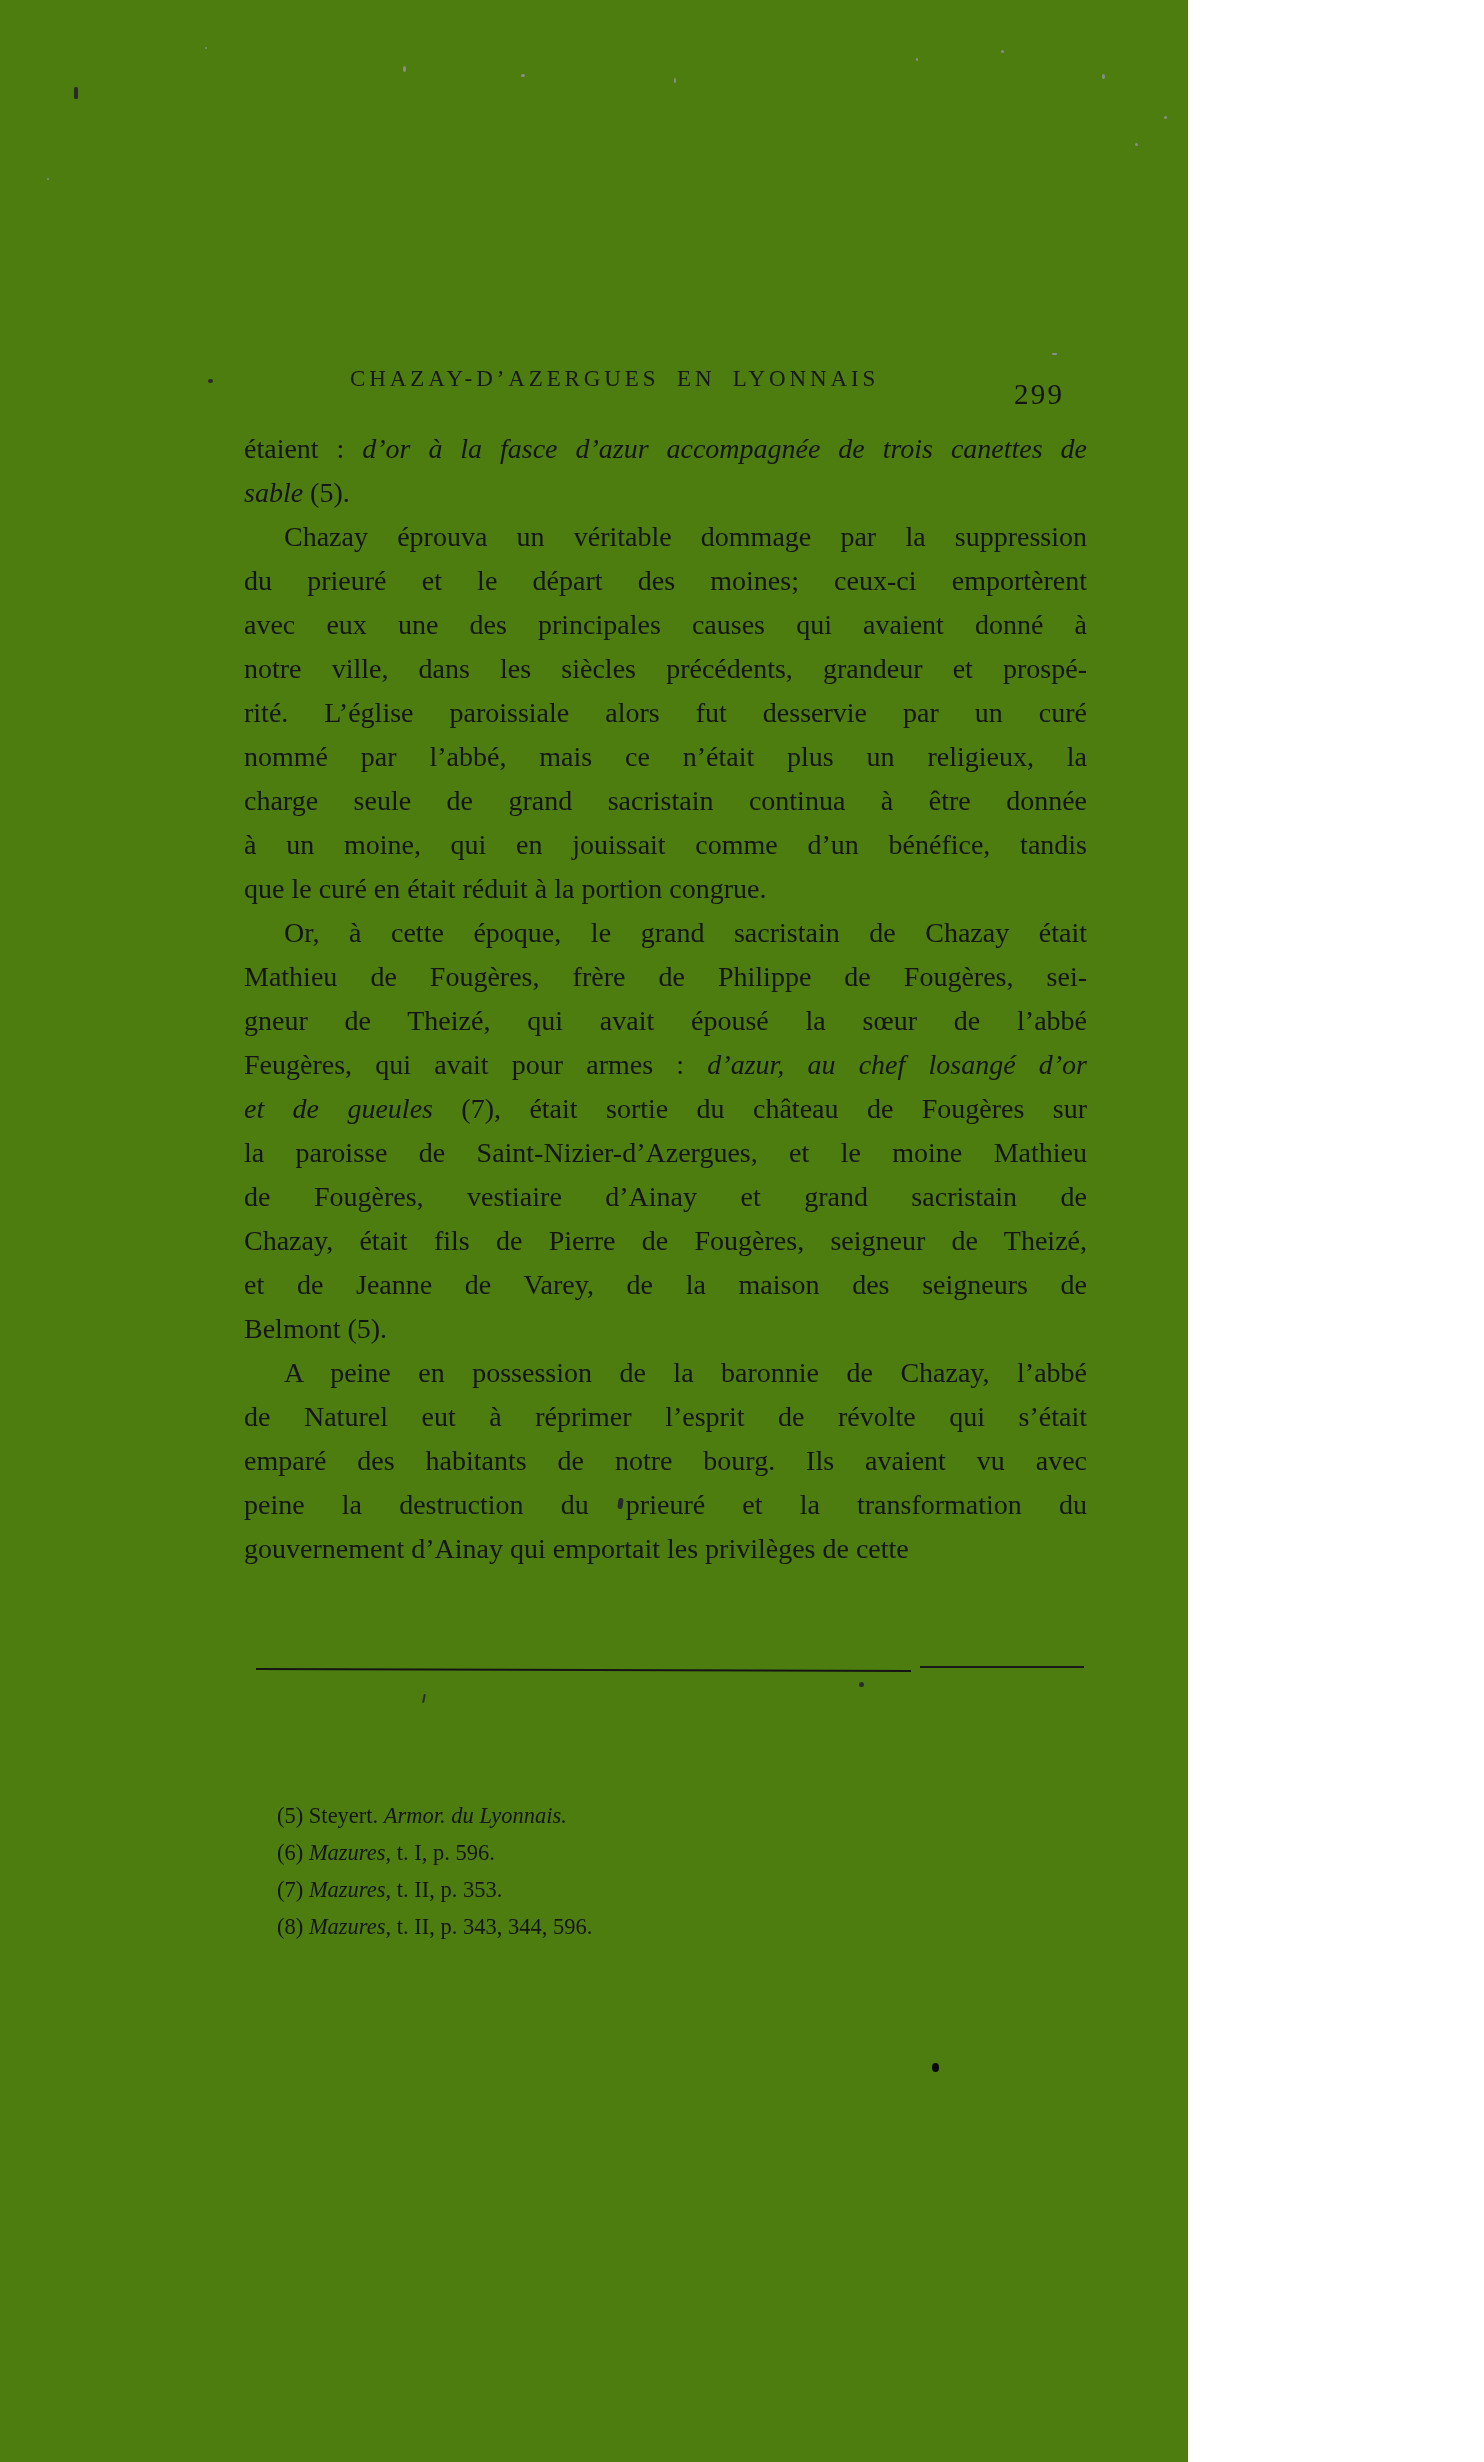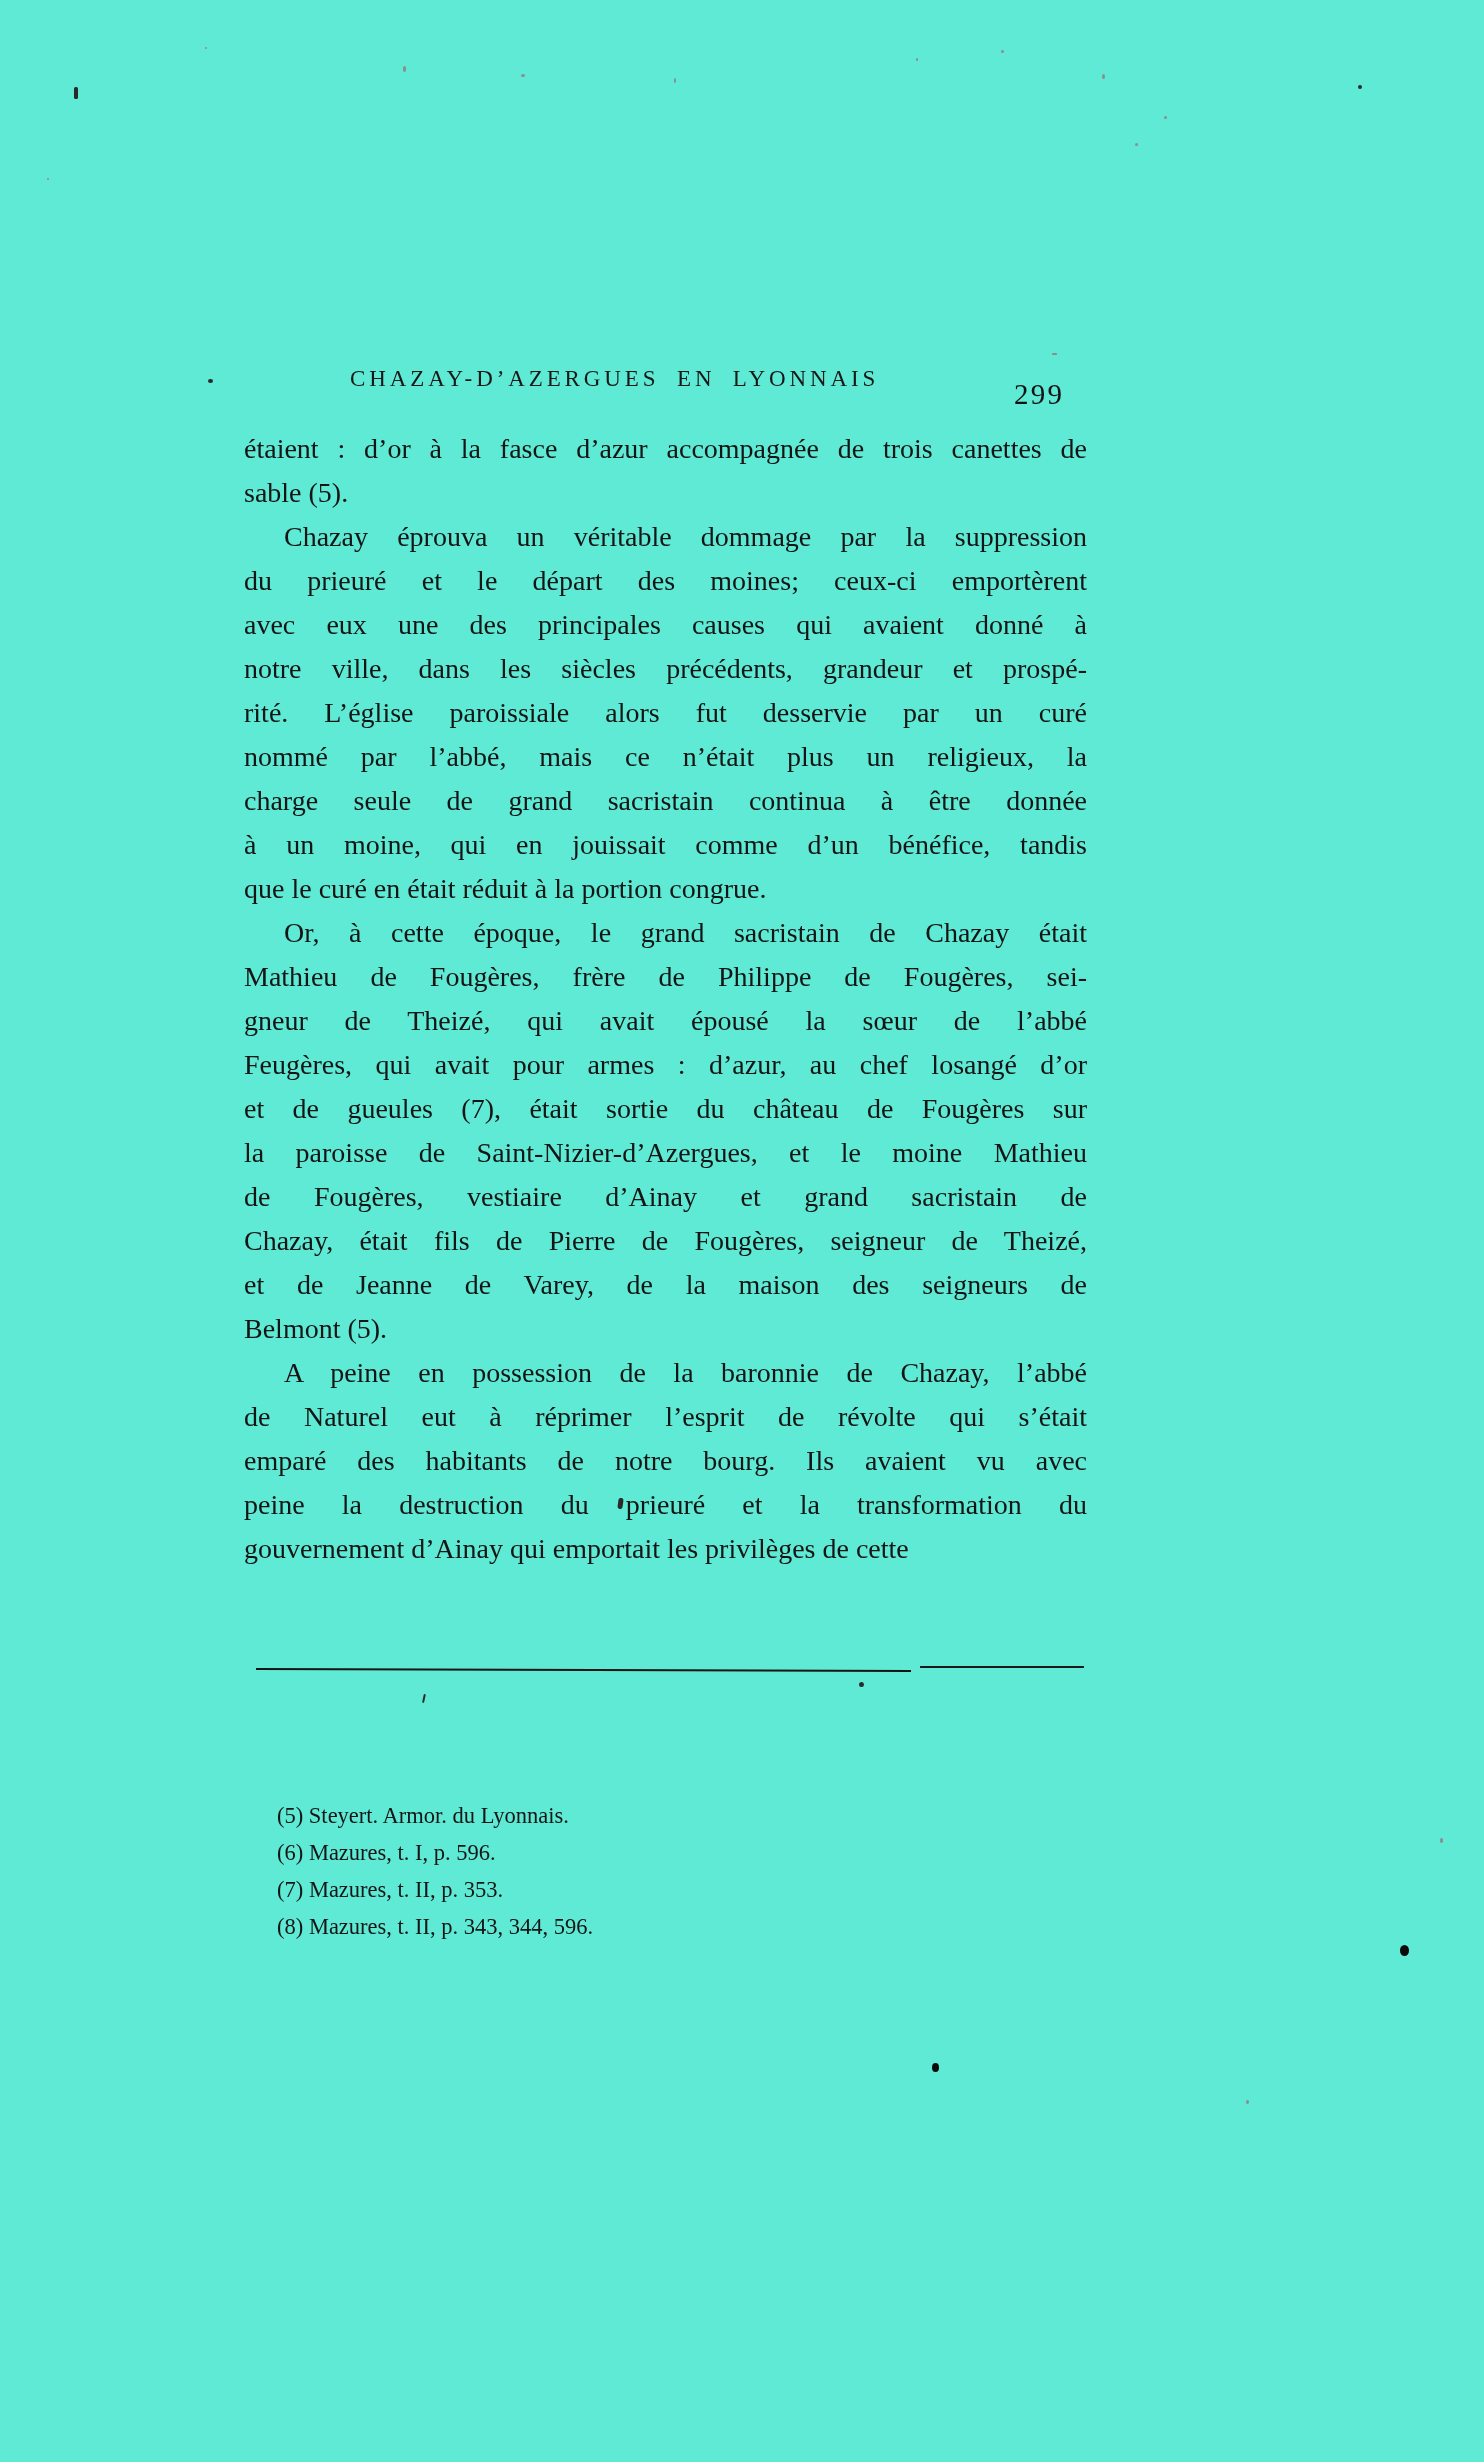--- a/index.html
+++ b/index.html
@@ -1,19 +1,19 @@
 <!DOCTYPE html>
 <html style="font-size:12.4px"><head>
 <meta charset="utf-8">
 <style>
   html,body { margin:0; padding:0; background:#ffffff; }
   .page {
     position:relative;
-    width:1484px; height:2462px;
-    background:#5eead4;
+    width:1188px; height:2462px;
+    background:#4d7c0f;
     overflow:hidden;
     font-family:"Liberation Serif", serif;
     color:#161616;
   }
   
   .running-title {
     position:absolute; left:350px; top:366px;
     font-size:23px; letter-spacing:3.9px; word-spacing:7.8px;
     white-space:nowrap; color:#181818;
   }
@@ -28,21 +28,21 @@
   }
   .para { margin:0; }
   .line {
     text-align:justify;
     text-align-last:justify;
     height:44px; overflow:hidden;
     white-space:normal;
   }
   .line.last { text-align-last:left; }
   .line.indent { text-indent:40px; }
-  .it { }
+  .it { font-style:italic; }
   
   .rule-a {
     position:absolute; left:256px; top:1669px; width:655px; height:2.3px;
     background:#151515; transform:rotate(0.18deg);
   }
   .rule-b {
     position:absolute; left:920px; top:1666px; width:164px; height:2.3px;
     background:#1a1a1a;
   }
   

